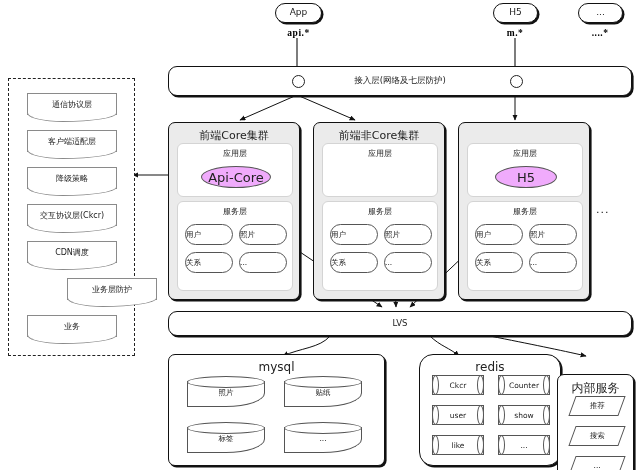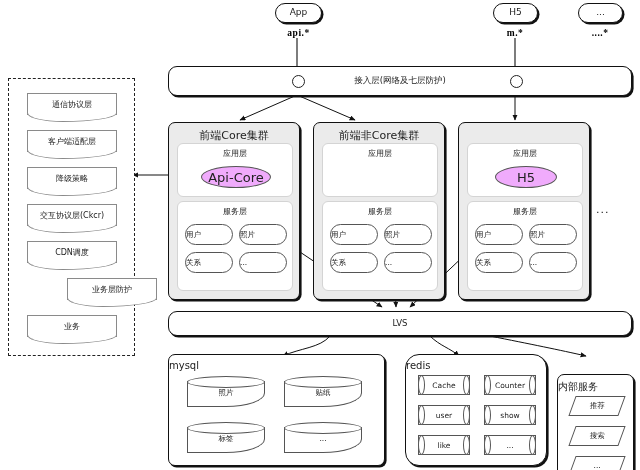--- a/index.html
+++ b/index.html
@@ -41,21 +41,21 @@
   .sub-title{position:absolute;top:4px;left:0;right:0;text-align:center;font-size:8px;color:#222;}
   .ellipse{position:absolute;border:1px solid #555;border-radius:50%;background:#f0abfc;
            display:flex;align-items:center;justify-content:center;font-size:13px;color:#222;}
   .pill{position:absolute;border:1px solid #555;border-radius:999px;background:#fff;
         display:flex;align-items:center;font-size:7.5px;color:#222;}
   .dots-right{position:absolute;font-size:11px;letter-spacing:1px;color:#222;}
 
   
   .group{position:absolute;border:1.4px solid #111;border-radius:7px;background:#fff;
          box-shadow:1.6px 1.6px 0 #111;}
-  .group-title{position:absolute;top:5px;left:0;right:0;text-align:left;font-size:10px;color:#222;}
+  .group-title{position:absolute;top:5px;left:0;right:0;text-align:center;font-size:12px;color:#222;}
 
   
   .cyl{position:absolute;}
   .cyl .body{position:absolute;left:0;right:0;top:5px;bottom:0;border:1px solid #555;
              border-top:none;border-radius:0 0 50%/0 0 14px 14px;background:#fff;}
   .cyl .top{position:absolute;left:0;right:0;top:0;height:10px;border:1px solid #555;
             border-radius:50%;background:#fff;}
   .cyl .lbl{position:absolute;left:0;right:0;top:12px;text-align:center;font-size:7.5px;color:#222;}
 
   
@@ -249,24 +249,24 @@
       <div class="top"></div>
       <div class="lbl">标签</div>
     </div>
     <div class="cyl" style="left:115px;top:67px;width:78px;height:31px;">
       <div class="body"></div>
       <div class="top"></div>
       <div class="lbl">...</div>
     </div>
   </div>
 
-  <div class="group" style="left:405px;top:354px;width:140px;height:110px;border-radius:14px;">
+  <div class="group" style="left:419px;top:354px;width:140px;height:110px;border-radius:14px;">
     <div class="group-title">redis</div>
     <div class="drum" style="left:12px;top:20px;width:50px;height:18px;">
-      <span>Cache</span>
+      <span>Ckcr</span>
       </div>
     <div class="drum" style="left:78px;top:20px;width:50px;height:18px;">
       <span>Counter</span>
       </div>
     <div class="drum" style="left:12px;top:50px;width:50px;height:18px;">
       <span>user</span>
       </div>
     <div class="drum" style="left:78px;top:50px;width:50px;height:18px;">
       <span>show</span>
       </div>

